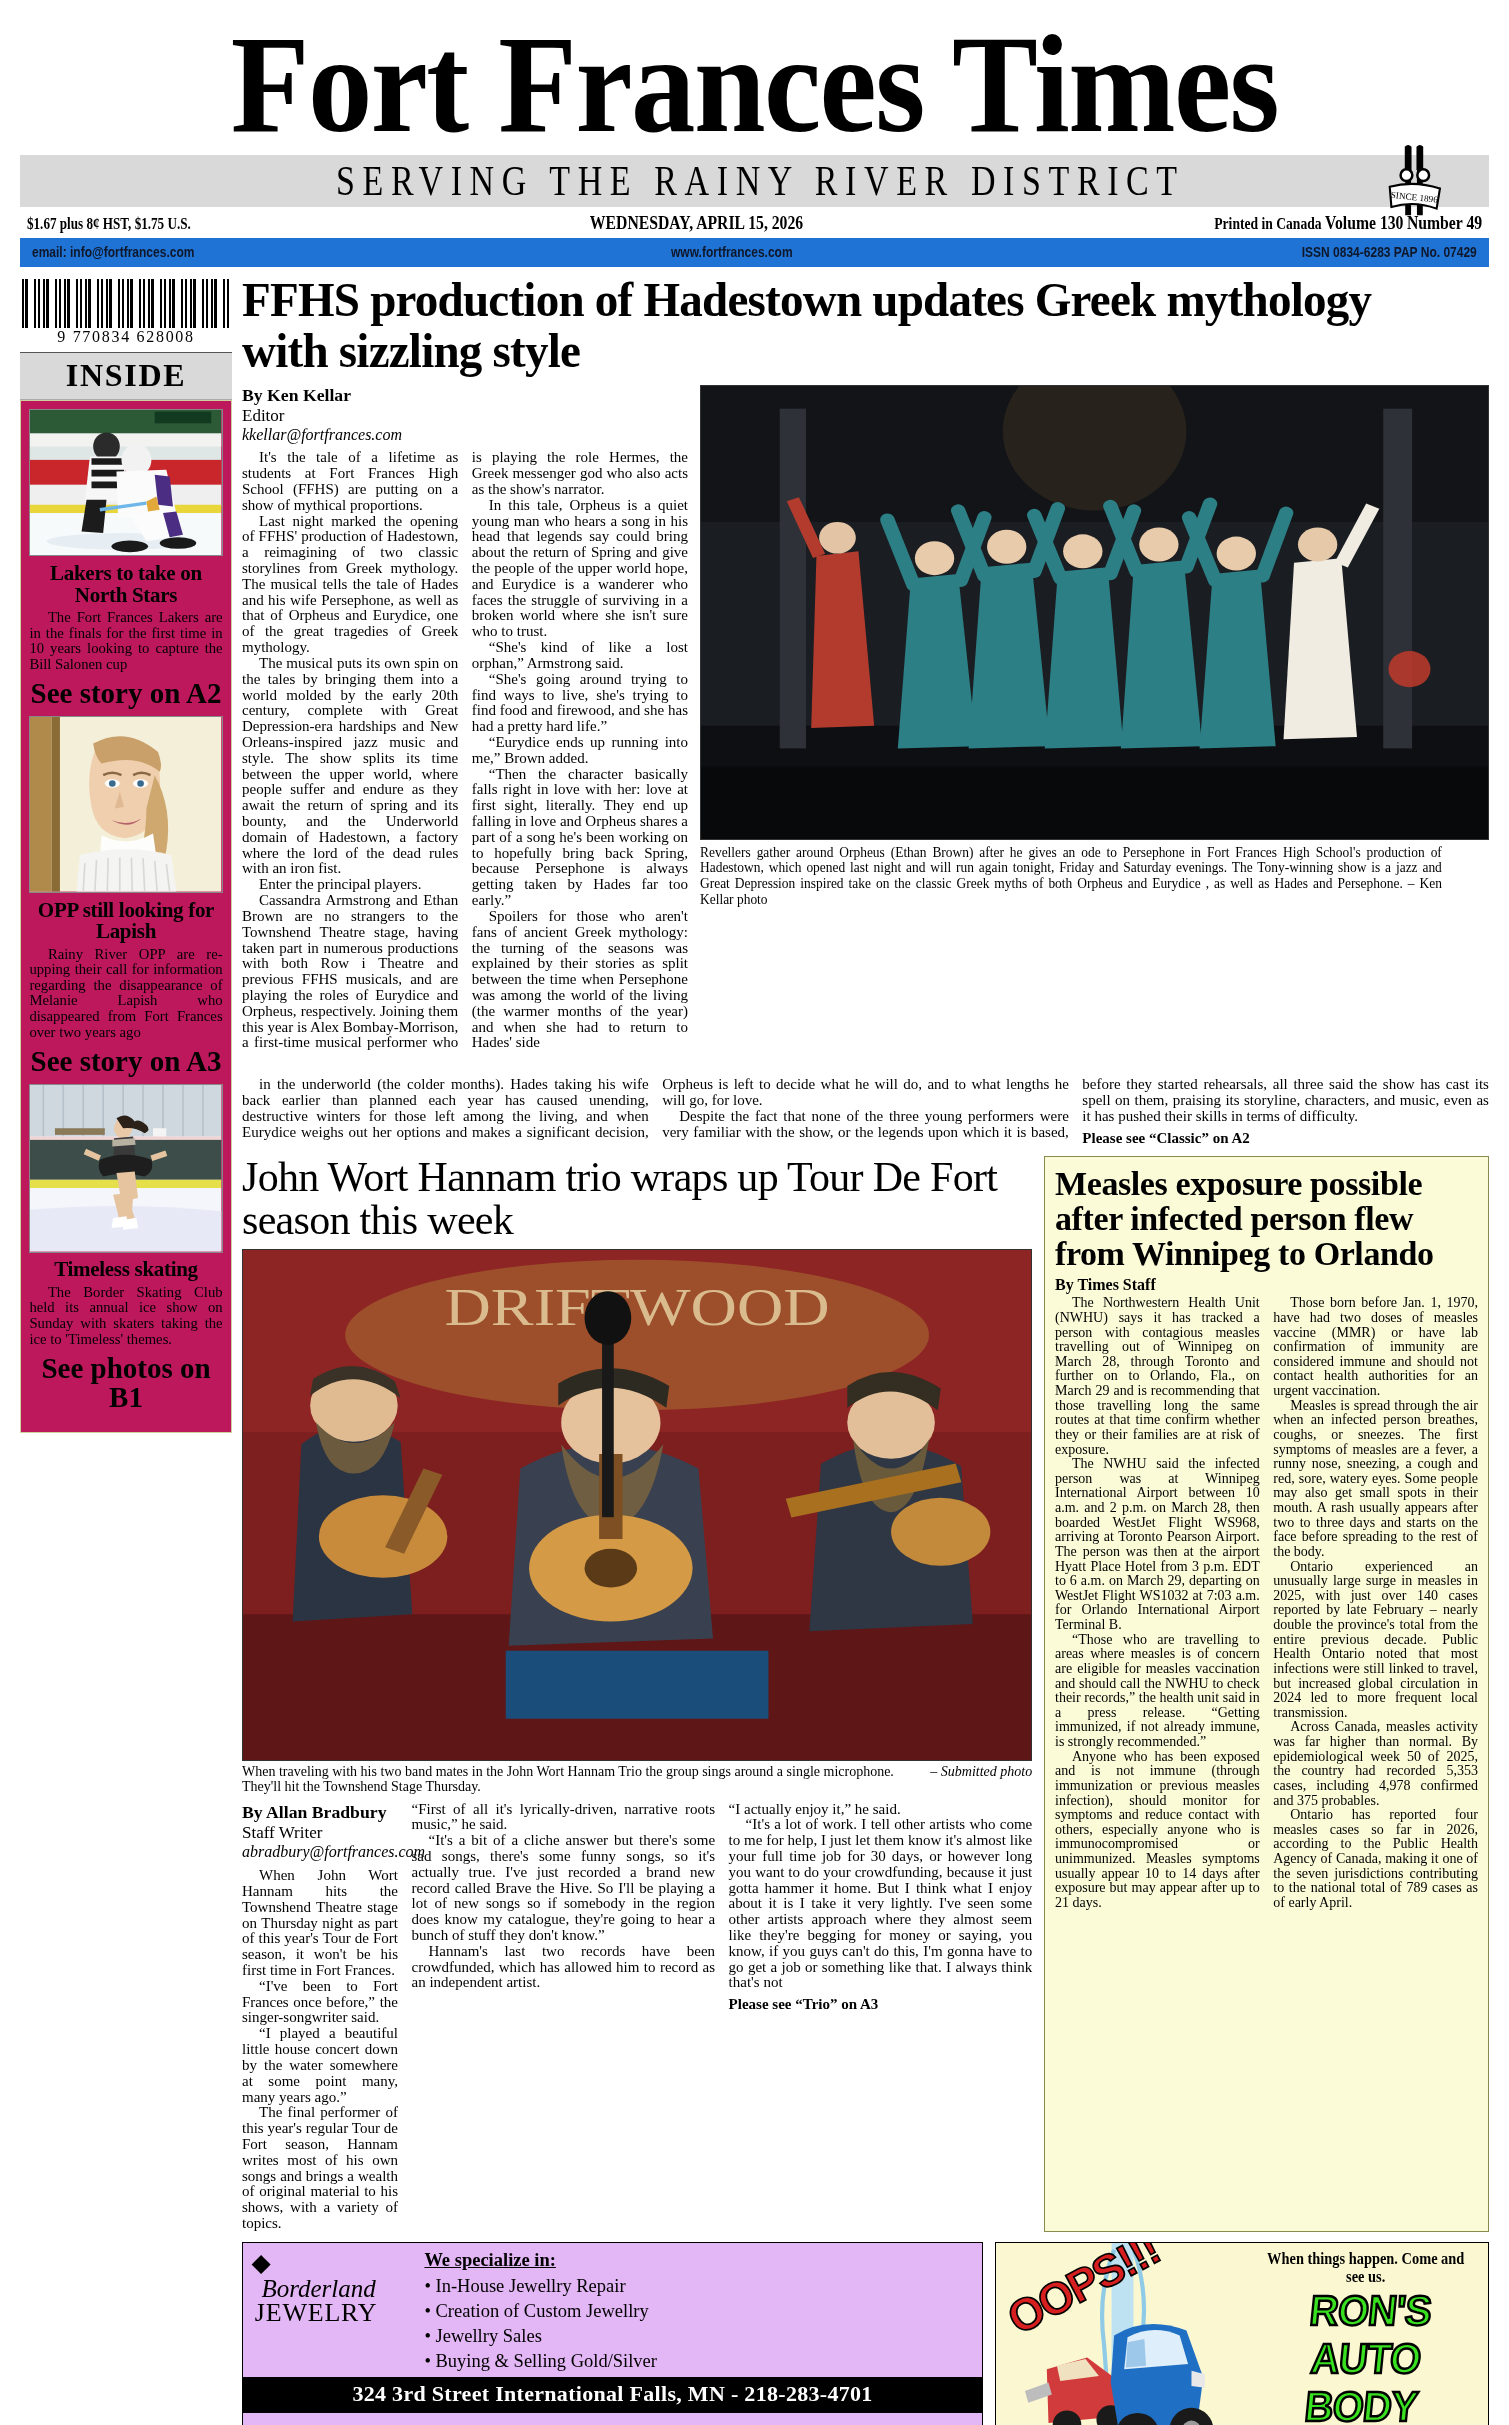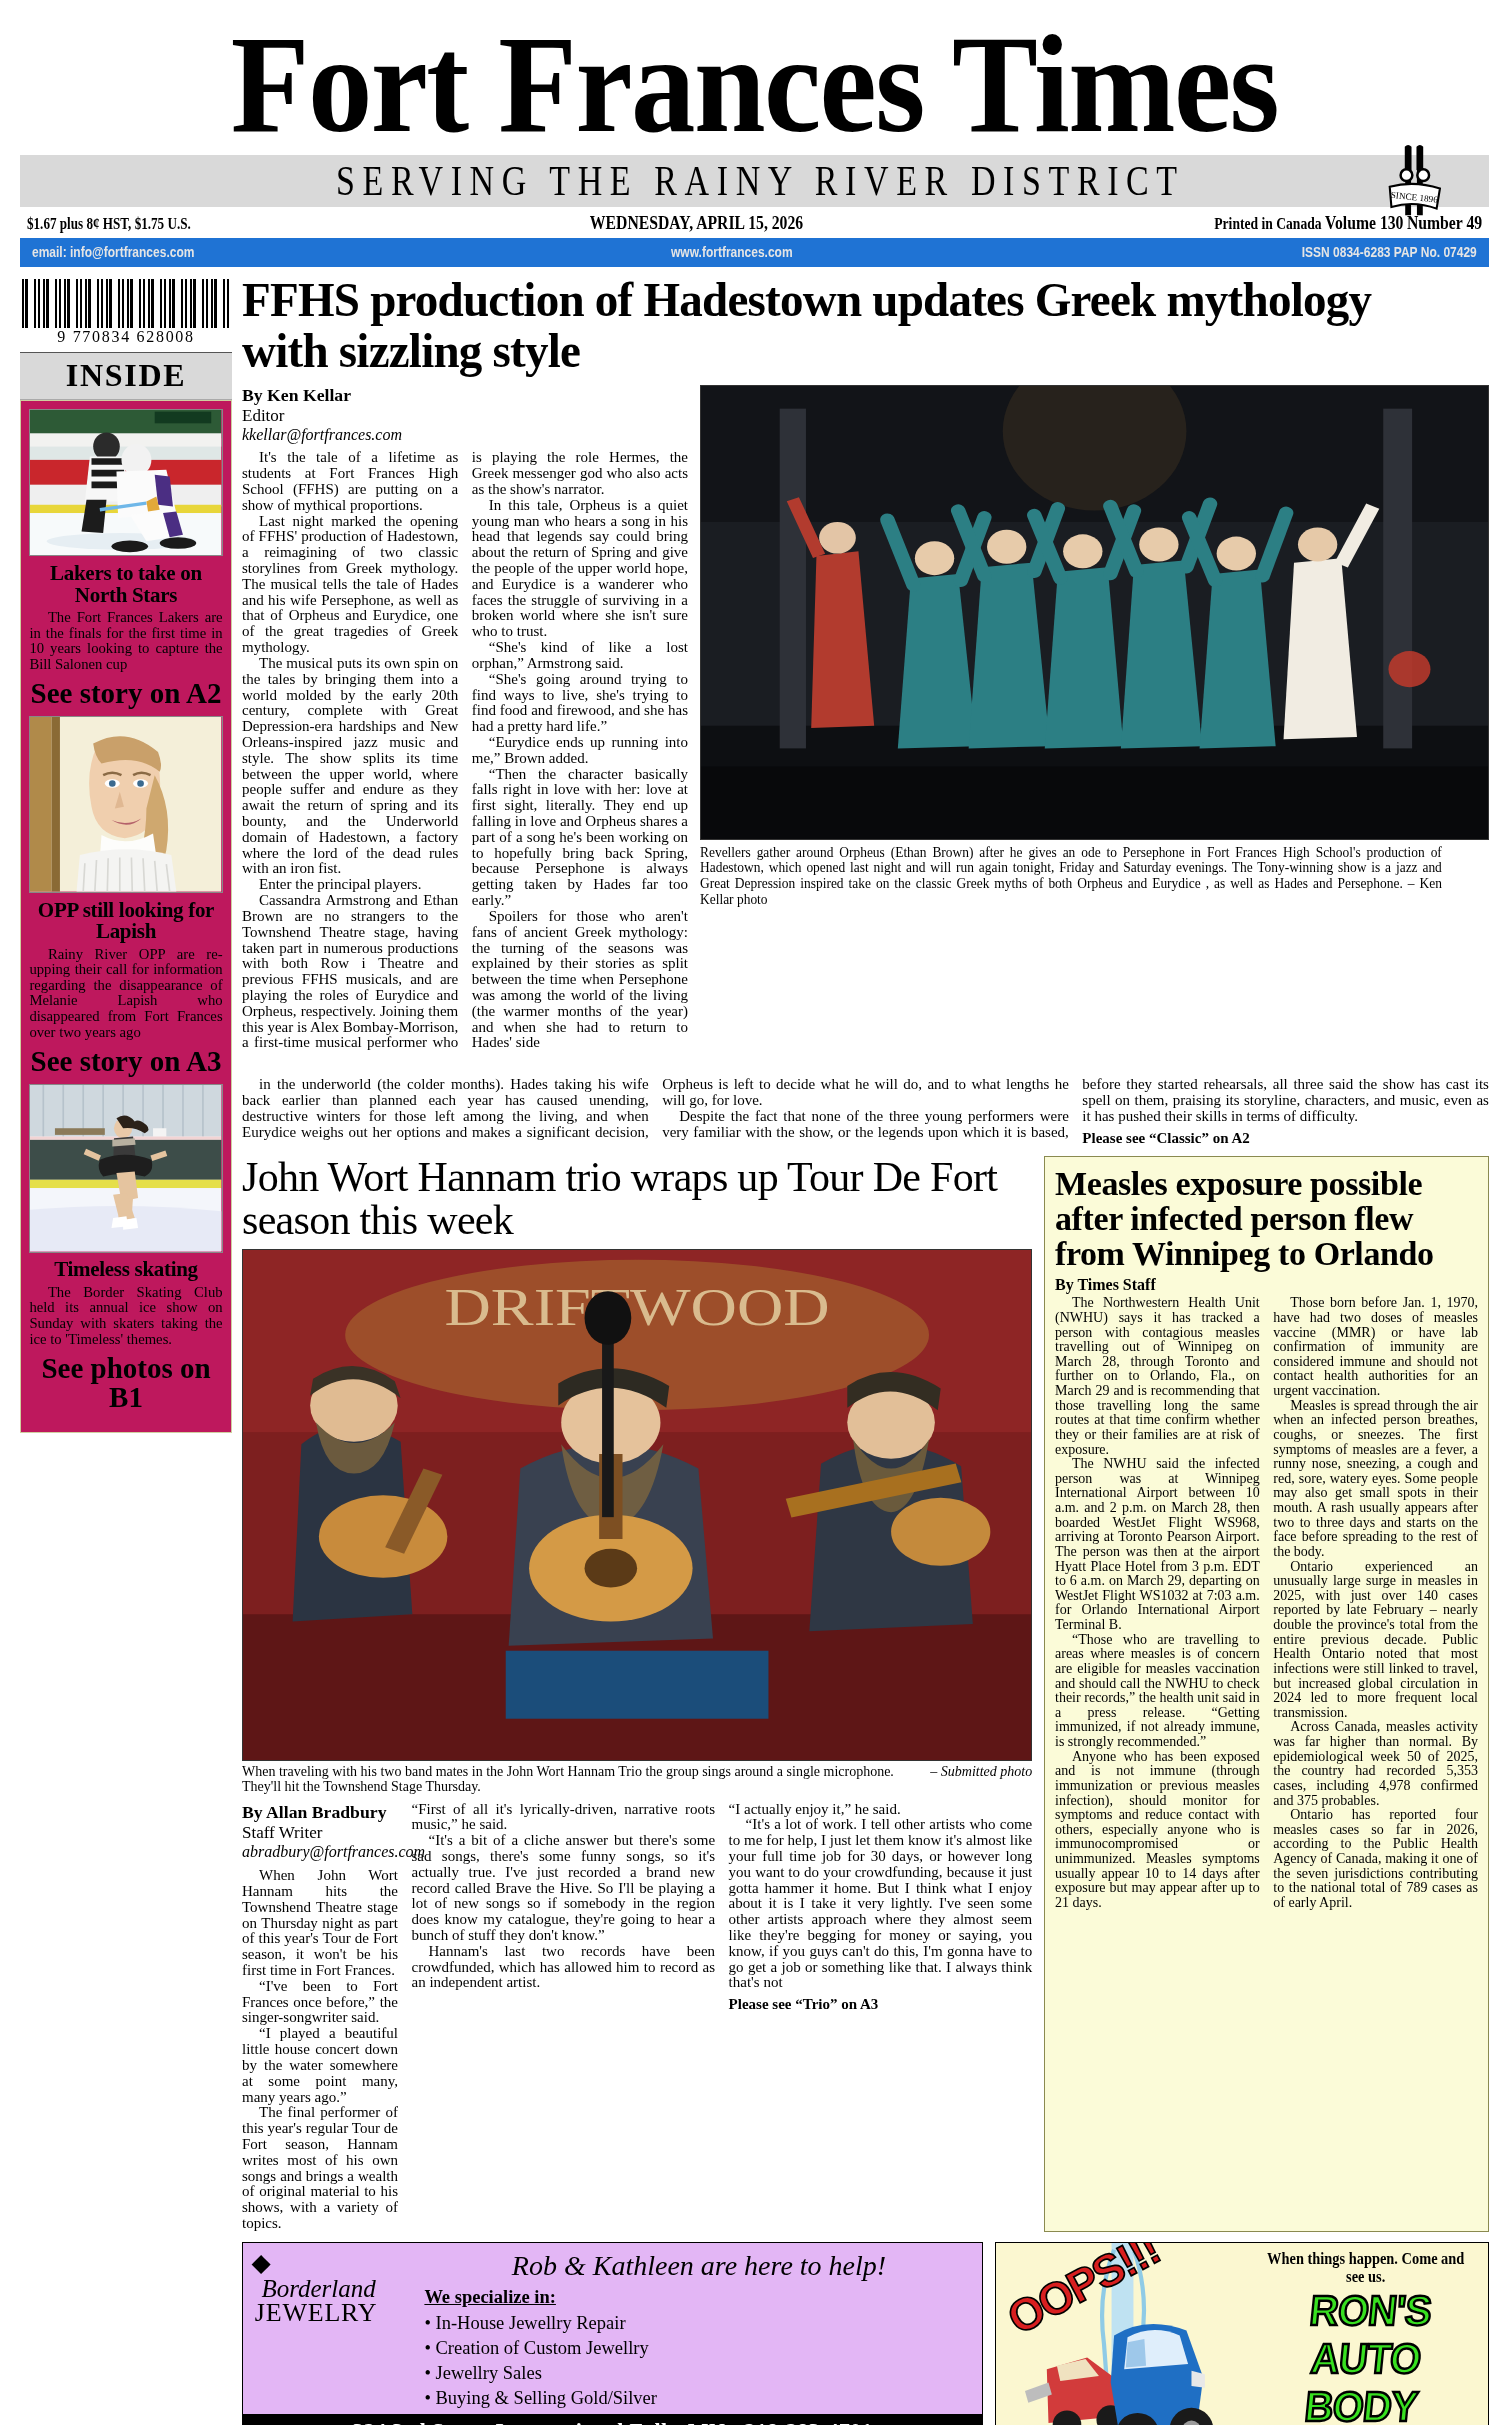--- a/index.html
+++ b/index.html
@@ -44,21 +44,21 @@
     display: flex; align-items: baseline; justify-content: space-between;
     margin-top: 8.4px; padding: 0 6.7px 5px 6.7px;
     font-weight: 700; font-size: 16px;
     font-family: "Liberation Serif", serif;
   }
   .infoline .price { transform: scaleX(0.82); transform-origin: left; font-weight: 700;}
   .infoline .date  { font-size: 18.5px; letter-spacing: 0px; transform: scaleX(0.85);}
   .infoline .pub   { font-size: 16px; transform: scaleX(0.85); transform-origin: right;}
   .infoline .pub .big { font-size: 18.5px; }
   .blue-bar {
-    background: #1f73d4; color: #e5e5e5; height: 29px;
+    background: #1f73d4; color: #0f172a; height: 29px;
     display: flex; align-items: center; justify-content: space-between;
     padding: 0 11.8px; font-size: 15px; font-weight: 700;
     font-family: "Liberation Sans", sans-serif;
   }
   .blue-bar span { transform: scaleX(0.8); transform-origin: left; white-space: nowrap;}
   .blue-bar .mid { transform: scaleX(0.8); }
   .blue-bar .right { transform: scaleX(0.8); transform-origin: right; }
 
   
   .body-grid {
@@ -534,21 +534,20 @@
       <div class="ads">
 
         <div class="ad-jewelry">
           <div class="ad-jewelry-inner">
             <div class="jewel-logo">
               <div class="gem">◆</div>
               <div class="borderland">Borderland</div>
               <div class="jewelry">JEWELRY</div>
             </div>
             <div class="jewel-right">
-              <div class="jewel-script">Rob &amp; Kathleen are here to help!</div>
               <div class="jewel-spec">We specialize in:</div>
               <div class="jewel-li">• In-House Jewellry Repair</div>
               <div class="jewel-li">• Creation of Custom Jewellry</div>
               <div class="jewel-li">• Jewellry Sales</div>
               <div class="jewel-li">• Buying &amp; Selling Gold/Silver</div>
             </div>
           </div>
           <div class="jewel-addr">324 3rd Street International Falls, MN - 218-283-4701</div>
         </div>
 

